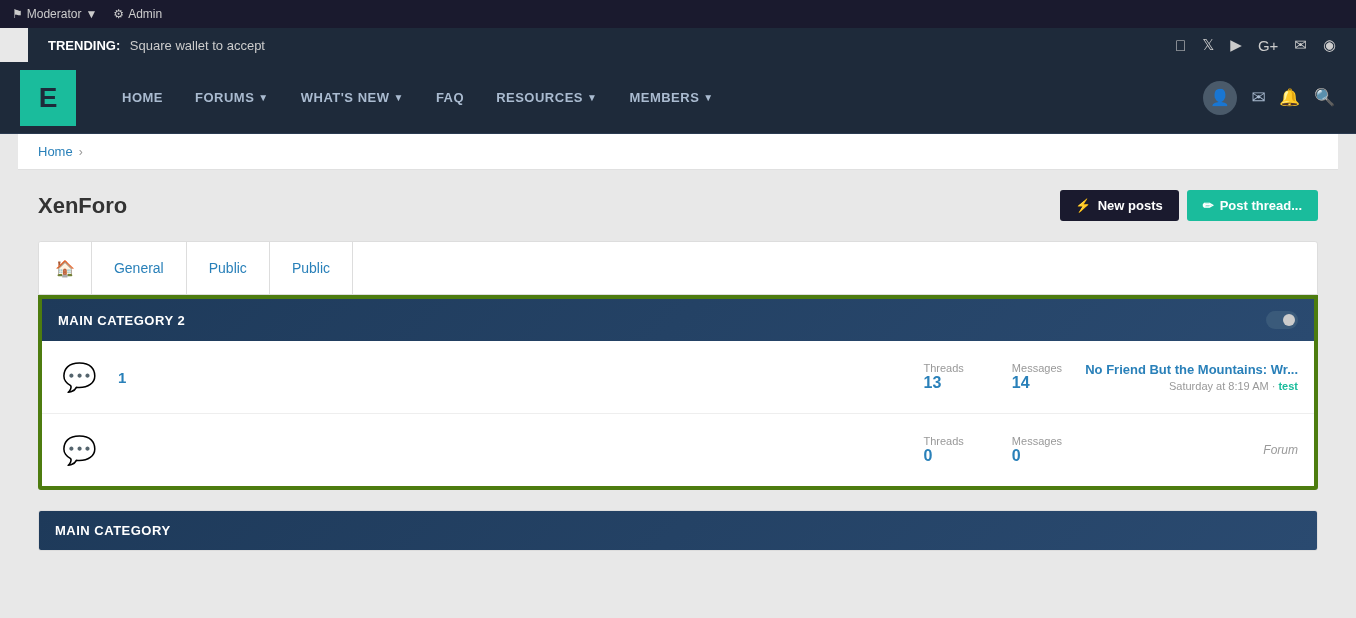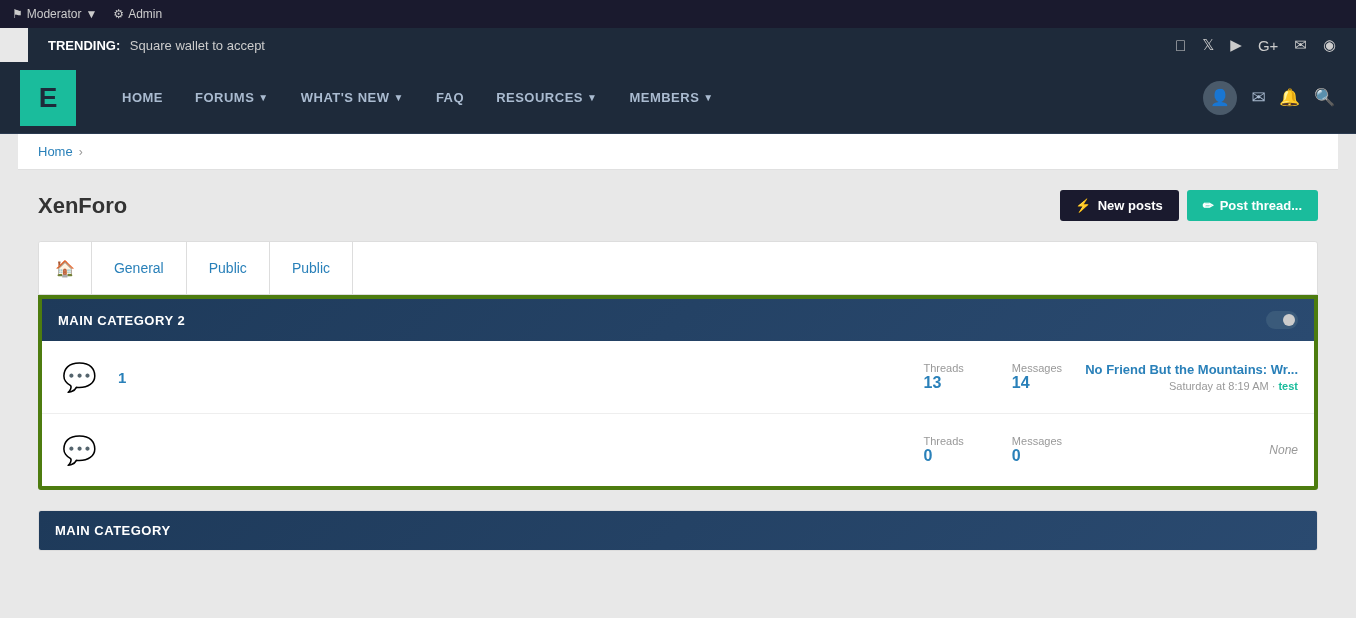--- a/index.html
+++ b/index.html
@@ -506,21 +506,21 @@
           <div class="stat-item">
             <span class="stat-label">Threads</span>
             <span class="stat-value">0</span>
           </div>
           <div class="stat-item">
             <span class="stat-label">Messages</span>
             <span class="stat-value">0</span>
           </div>
         </div>
         <div class="forum-last-post">
-          <span class="none-label">None</span>
+          <span class="none-label">Forum</span>
         </div>
       </div>
     </div>
 
     <div class="category-block-2">
       <div class="category-header">
         <span class="category-header-title">MAIN CATEGORY</span>
       </div>
     </div>
 

